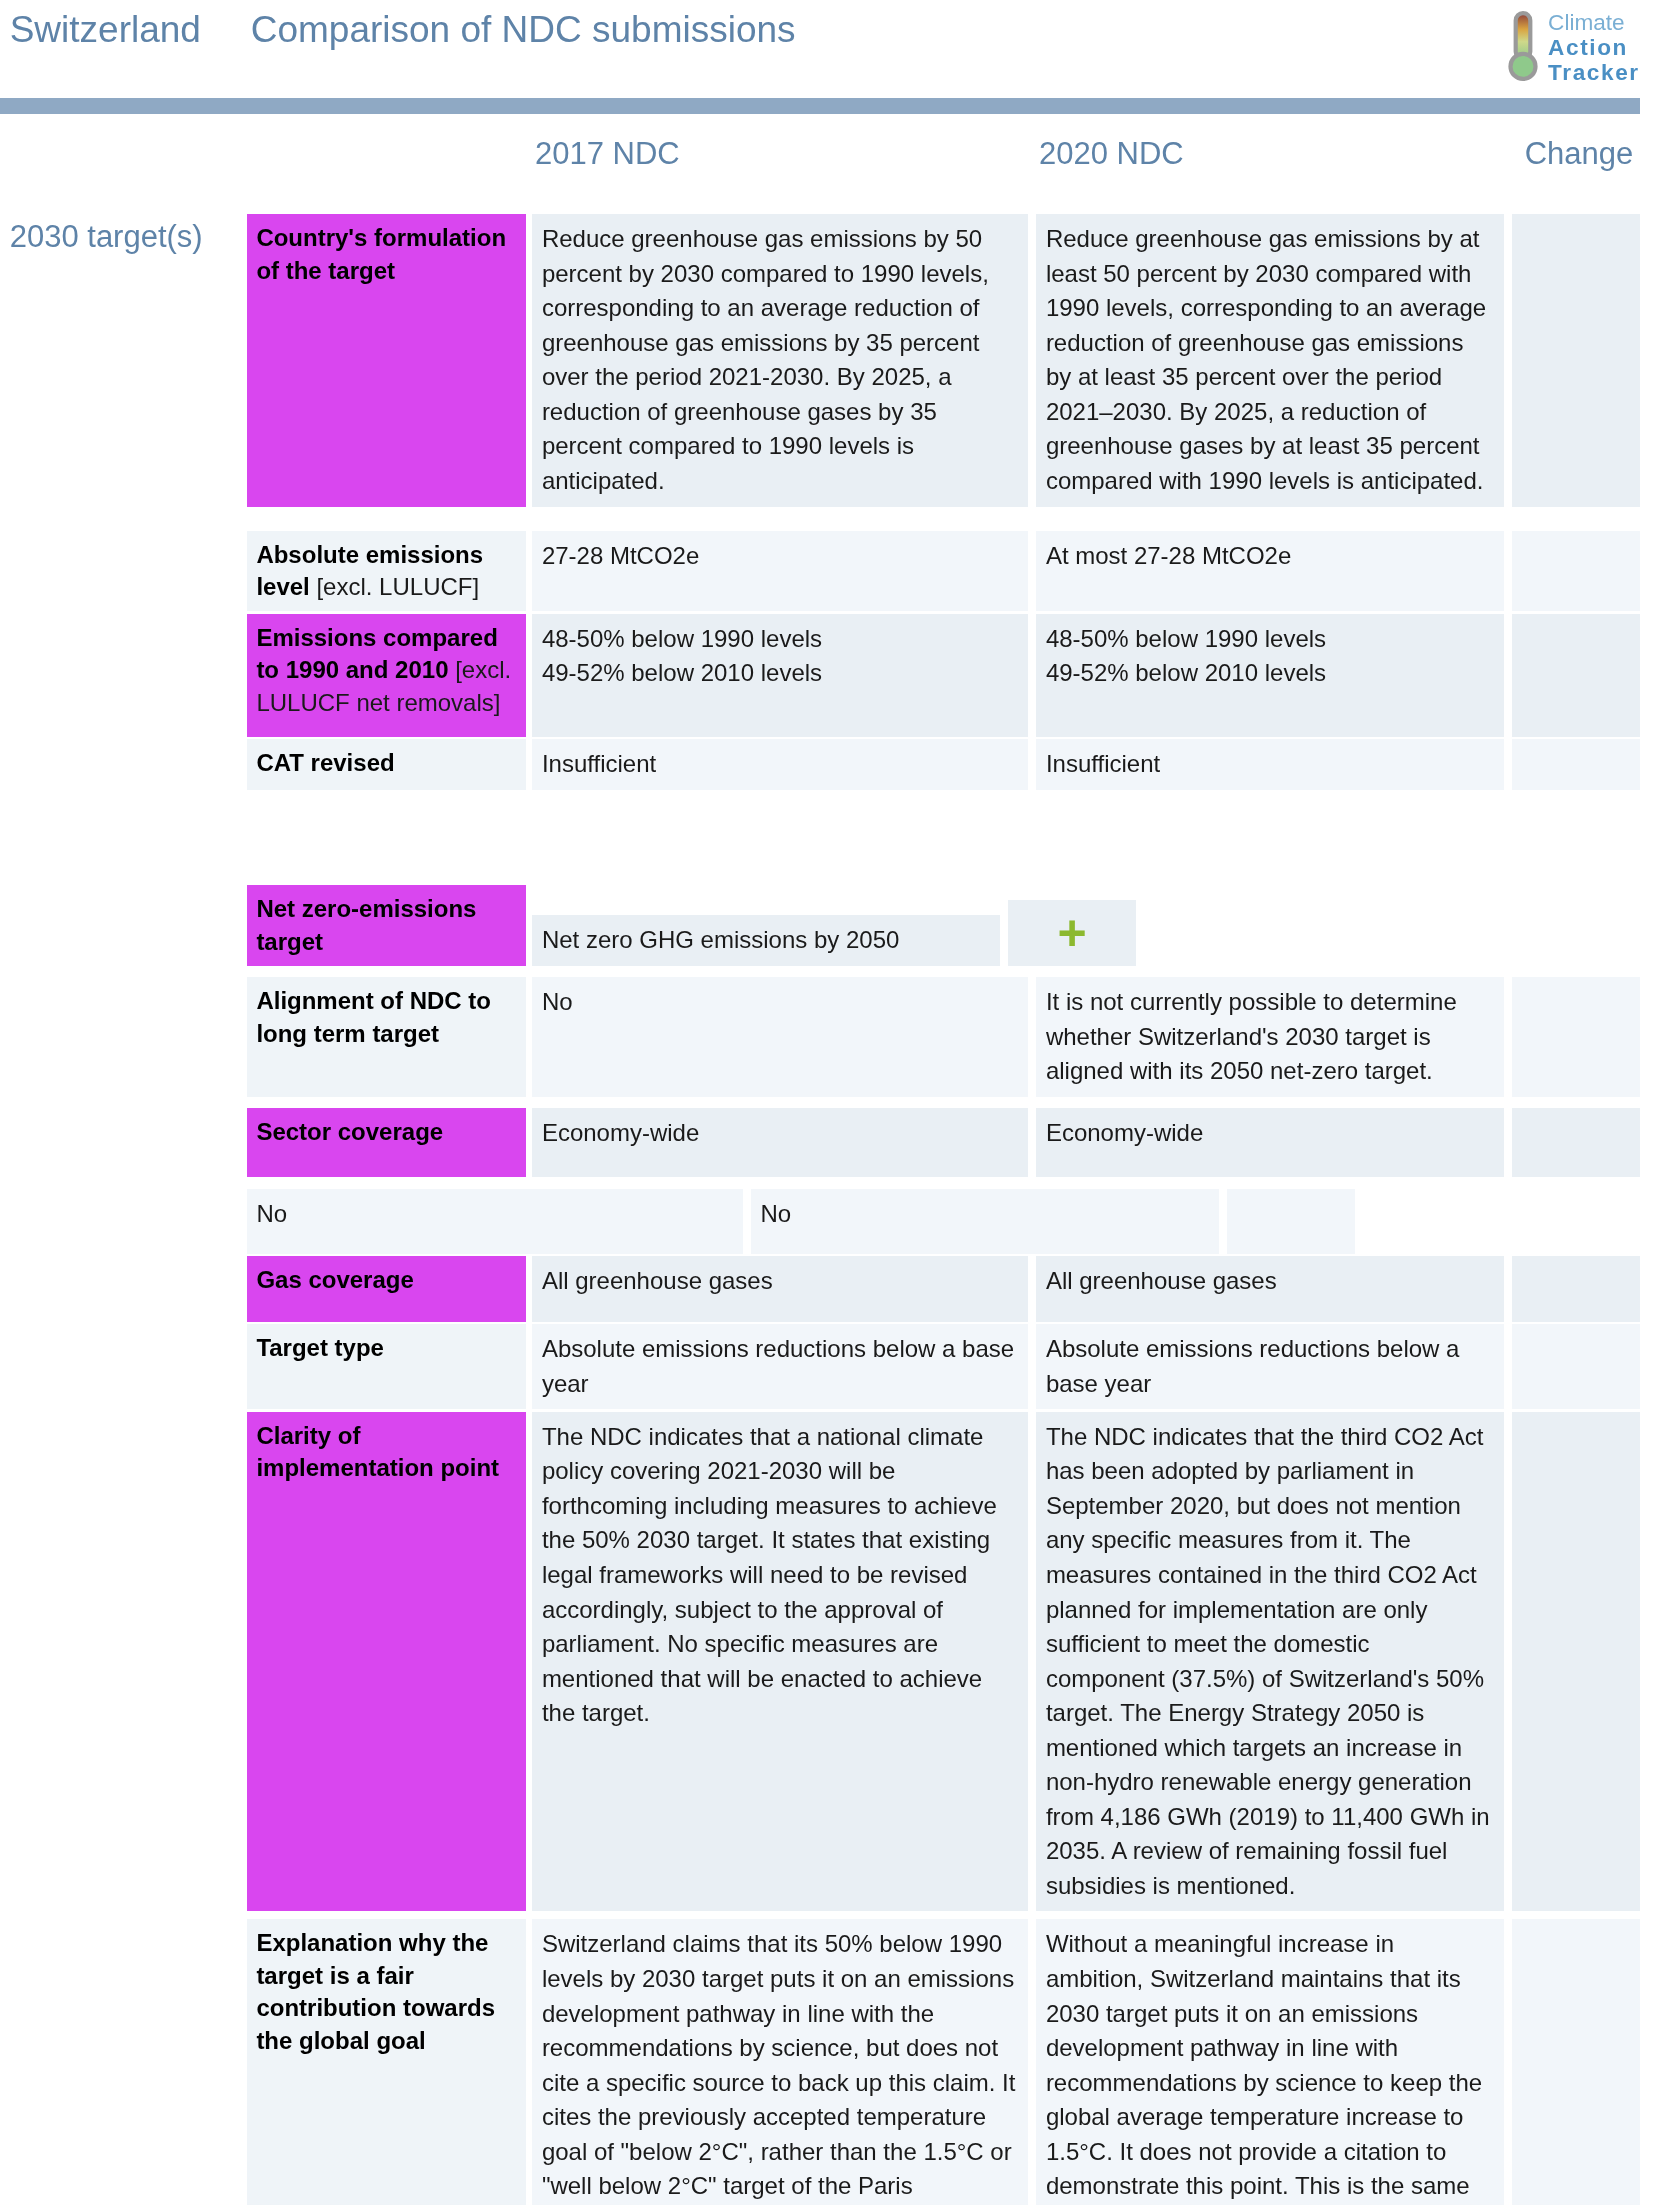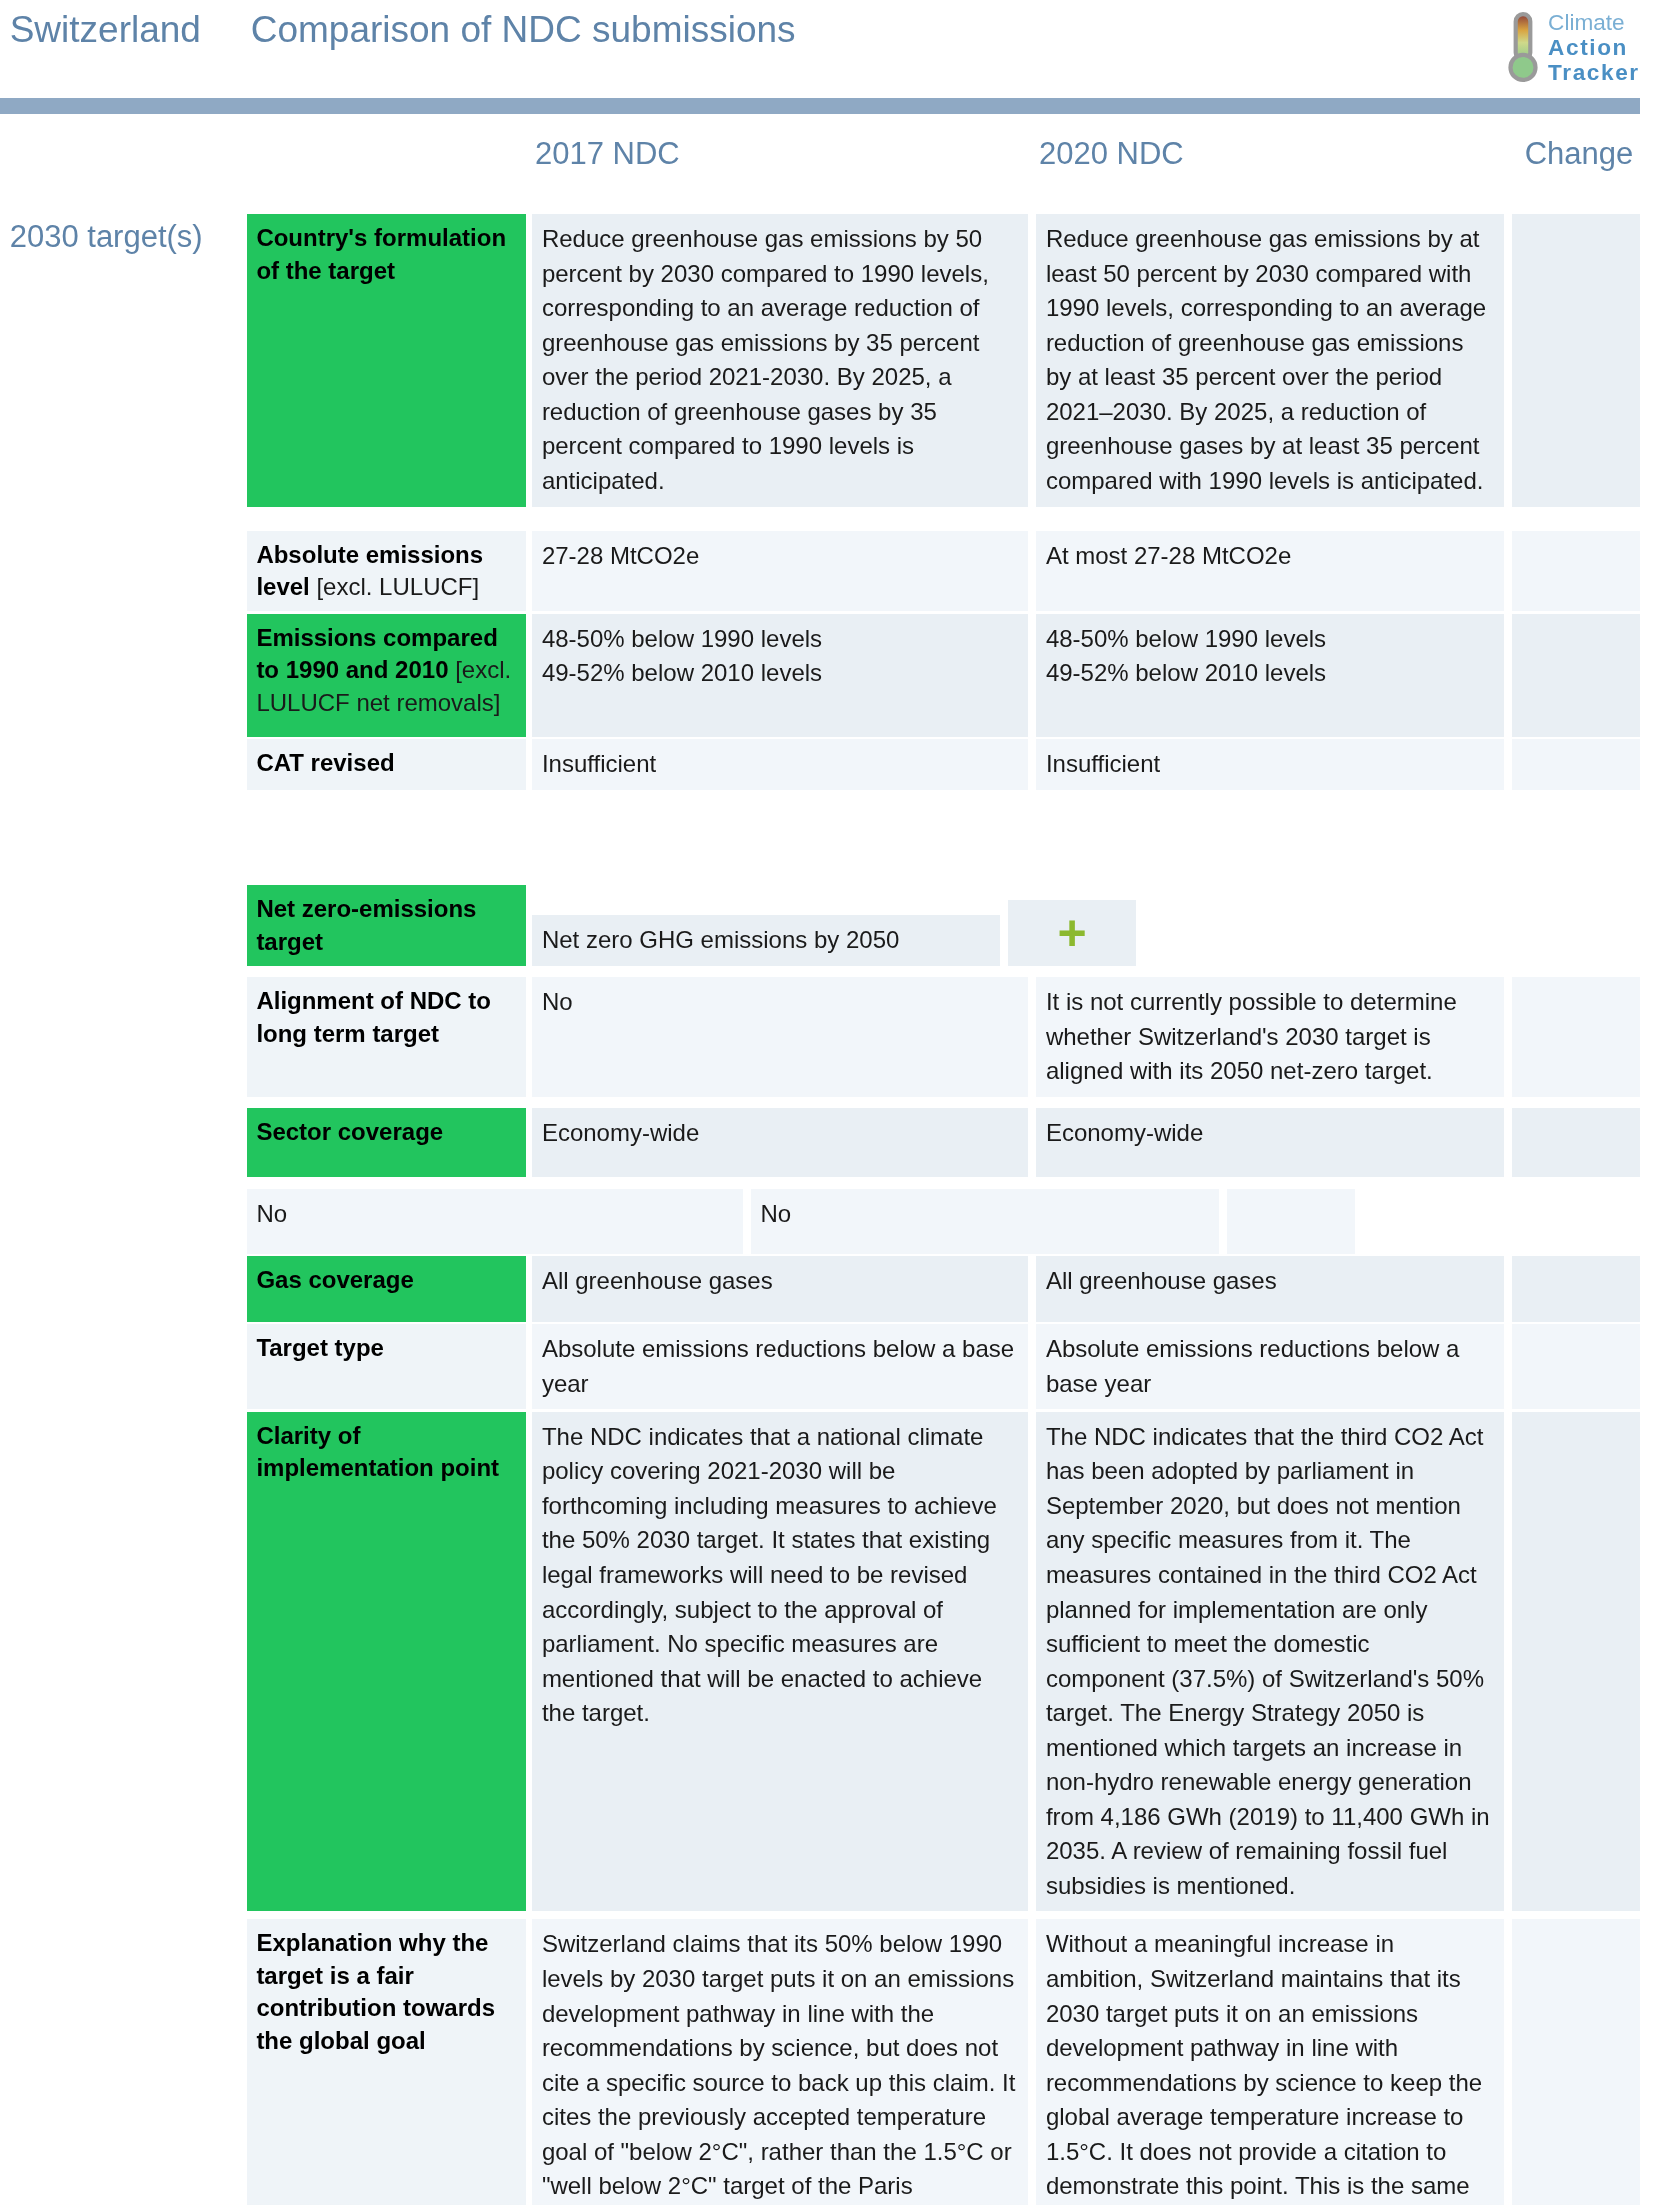--- a/index.html
+++ b/index.html
@@ -5,21 +5,21 @@
   html,body{margin:0;padding:0;background:#ffffff;}
   .page{
     width:1655px; min-height:2205px; background:#fff; position:relative;
     font-family:"Liberation Sans","DejaVu Sans",sans-serif; color:#1a1a1a;
     overflow:hidden;
   }
   
   .hdr{display:flex; align-items:flex-start; padding:8px 15.3px 0 9.7px;}
   .hdr .country{width:241px; font-size:37px; color:#5E83A8; line-height:1.2;}
   .hdr .ptitle{font-size:37px; color:#5E83A8; line-height:1.2;}
-  .logo{margin-left:auto; display:flex; gap:4px; align-items:flex-end; padding-top:1.6px;}
+  .logo{margin-left:auto; display:flex; gap:4px; align-items:flex-start; padding-top:1.6px;}
   .logo-txt{font-size:22.6px; line-height:25px; color:#7AAFD4;}
   .logo-txt .l2,.logo-txt .l3{font-weight:bold; color:#4A8FC4; letter-spacing:1.6px;}
   .rule{height:16px; background:#8FA9C4; margin:13px 15.3px 0 0;}
   
   .colhdr{display:flex; margin-top:22.6px; font-size:31px; color:#5E83A8;}
   .colhdr .sp{width:535px;}
   .colhdr .c1{width:504px;}
   .colhdr .c2{width:476px;}
   .colhdr .c3{width:128px; text-align:center;}
   
@@ -28,21 +28,21 @@
   .c-group{width:237px; padding:4.8px 8px 0 0; box-sizing:border-box;
            font-size:31px; color:#5E83A8; background:transparent;}
   .cell{box-sizing:border-box; padding:8px 9.7px;}
   .c-label{width:279px; margin-right:6.5px; font-size:24px; line-height:1.35;}
   .c-label .b{font-weight:bold; color:#000;}
   .c-v17{width:496px; margin-right:8px;}
   .c-v20{width:468px; margin-right:8px;}
   .c-chg{width:128px; display:flex; align-items:center; justify-content:center;}
   .val{font-size:24px; line-height:1.44; white-space:pre-line;}
   .row.dark .cell{background:#E9EFF4;}
-  .row.dark .c-label{background:#22c55e;}
+  .row.dark .c-label{background:#d946ef;}
   .row.light .cell{background:#F2F6FA;}
   .row.light .c-label{background:#EFF4F8;}
   .plus{font-size:50px; font-weight:bold; color:#8CB92F; line-height:1;}
 </style>
 </head>
 <body>
 
 <div class="page">
 
   <div class="hdr">

